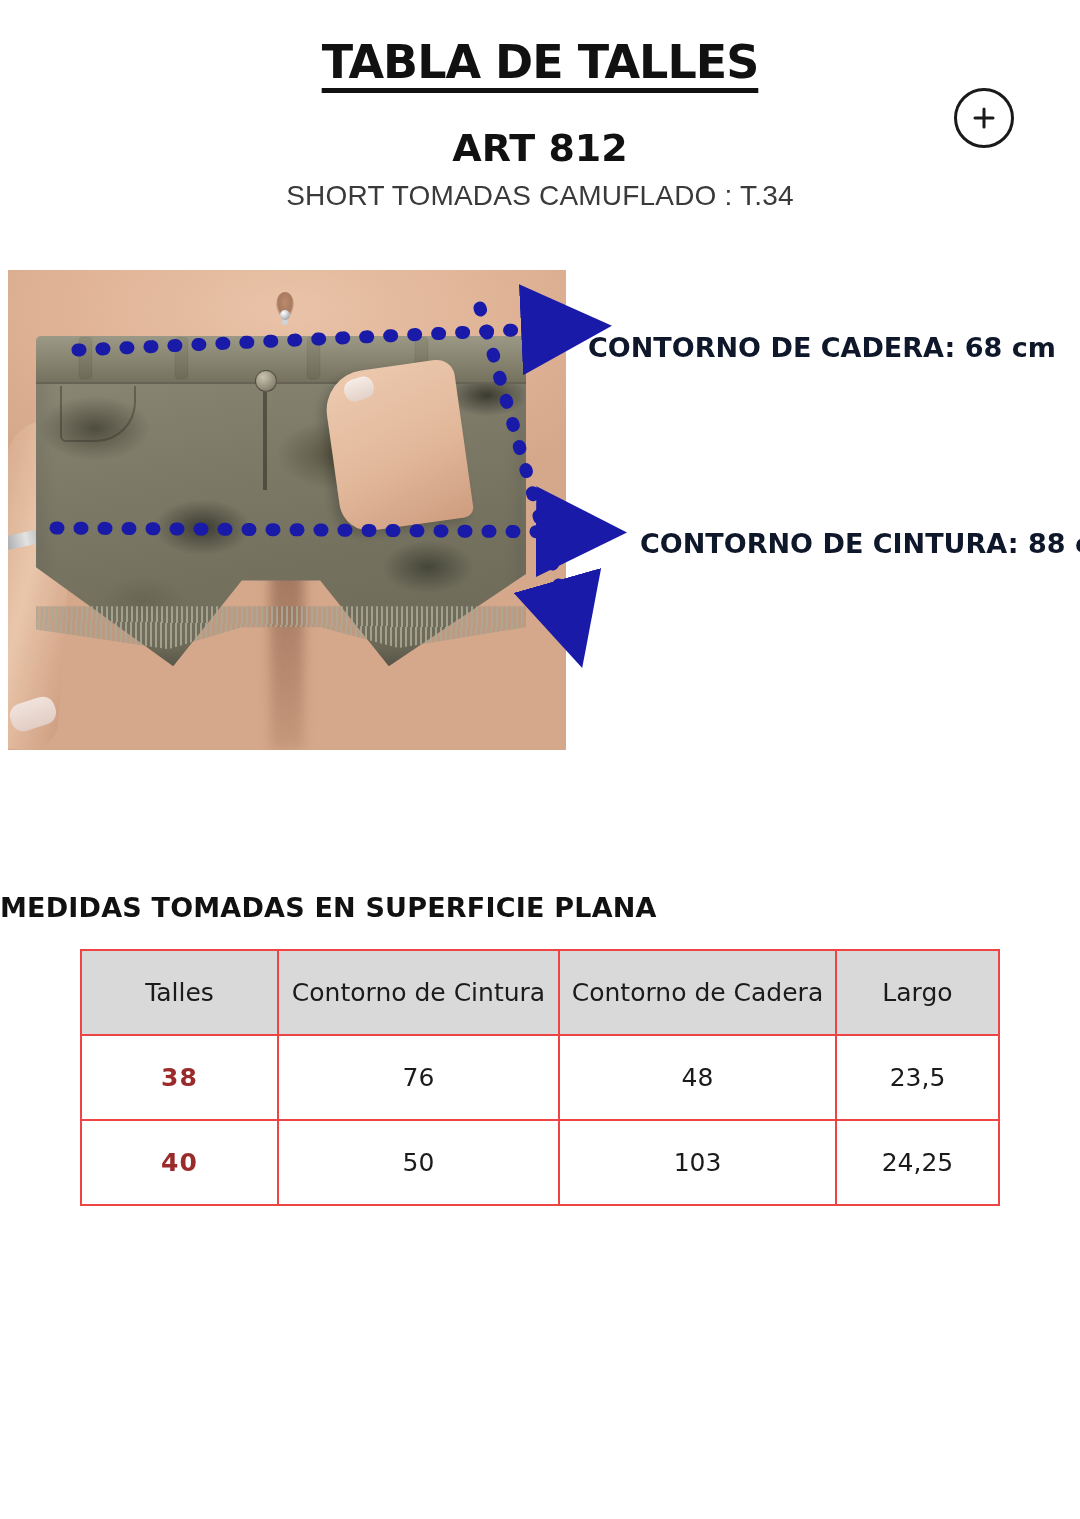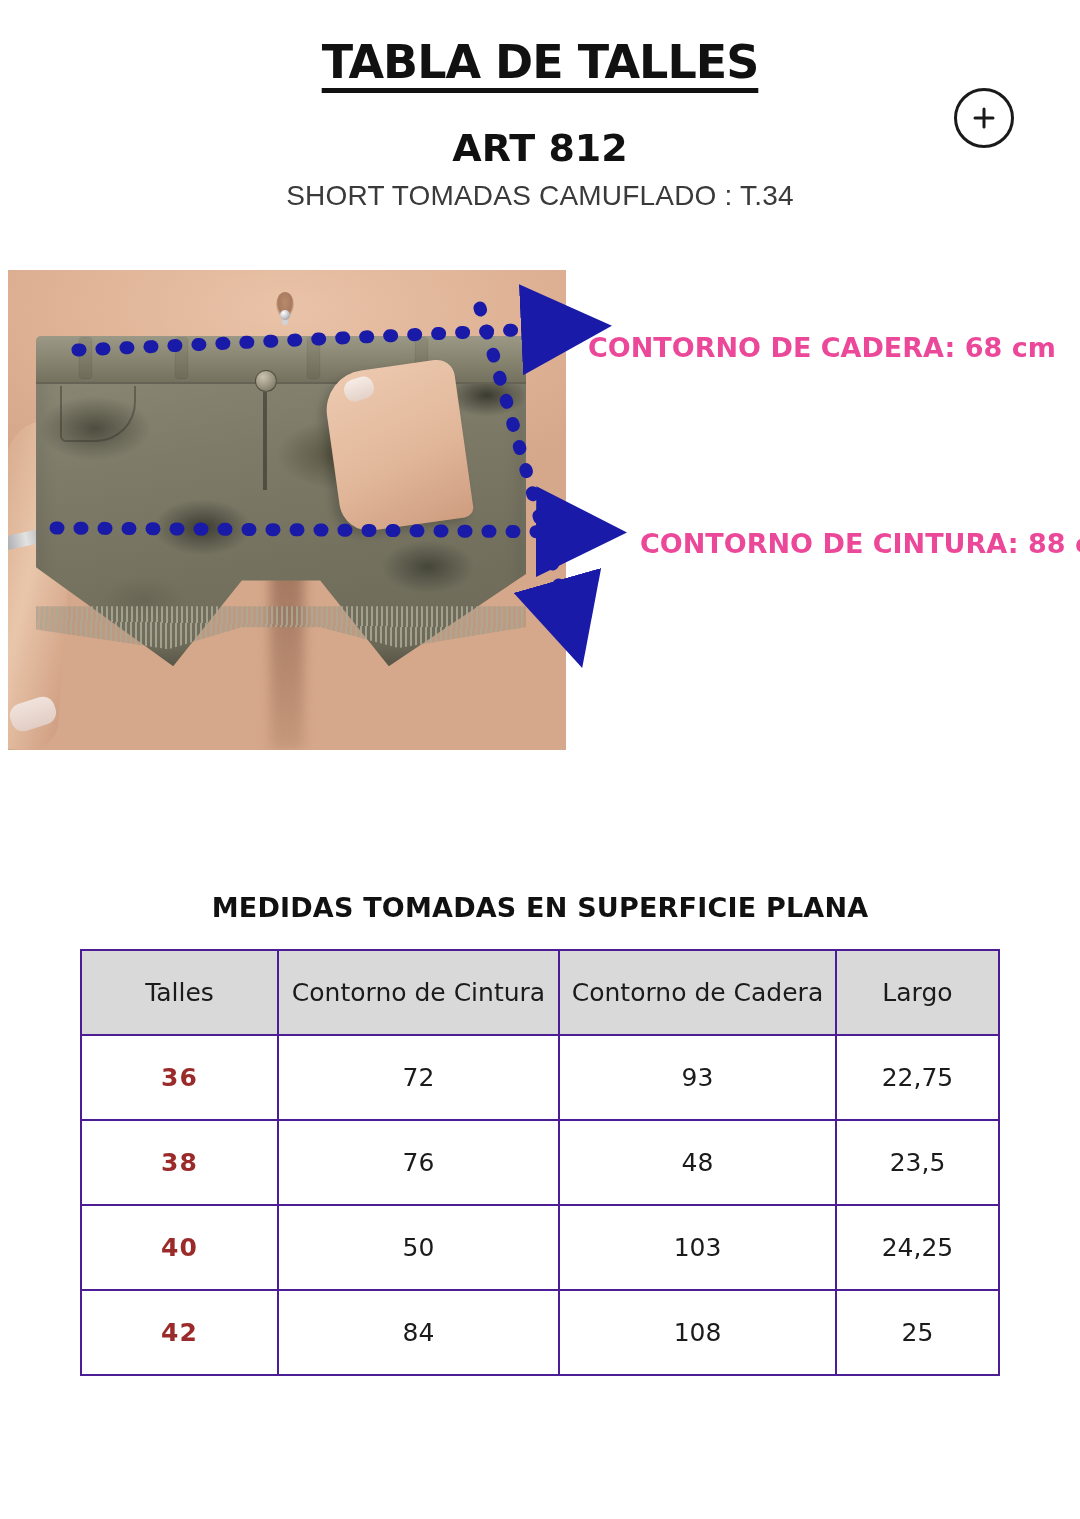--- a/index.html
+++ b/index.html
@@ -256,45 +256,44 @@
     width: 1080px; height: 480px;
     pointer-events: none;
   }
 
   .labels { position: absolute; left: 0; top: 0; width: 1080px; height: 480px; }
   .meas-label {
     position: absolute;
     font-family: "DejaVu Sans", sans-serif;
     font-weight: bold;
     font-size: 27px;
-    color: #ec4899;
+    color: #0f172a;
     white-space: nowrap;
   }
   .lbl-cadera { left: 588px; top: 62px; }
   .lbl-cintura { left: 640px; top: 258px; }
   .lbl-largo { left: 582px; top: 428px; }
 
   
   .flat-note {
-    text-align: center;
     font-family: "DejaVu Sans", sans-serif;
     font-weight: bold;
     font-size: 27px;
     margin-top: 142px;
     letter-spacing: .2px;
   }
   table.size-table {
     border-collapse: collapse;
     margin: 26px auto 0 auto;
     width: 918px;
     table-layout: fixed;
   }
   table.size-table th,
   table.size-table td {
-    border: 2px solid #4c1d95;
+    border: 2px solid #ef4444;
     text-align: center;
     font-family: "DejaVu Sans", sans-serif;
     font-size: 25px;
     font-weight: normal;
     height: 81px;
     color: #1b1b1b;
   }
   table.size-table thead th {
     background: #d9d9d9;
     font-weight: normal;
@@ -382,37 +381,25 @@
   <thead>
     <tr>
       <th>Talles</th>
       <th>Contorno de Cintura</th>
       <th>Contorno de Cadera</th>
       <th>Largo</th>
     </tr>
   </thead>
   <tbody>
     <tr>
-      <td class="size-col">36</td>
-      <td>72</td>
-      <td>93</td>
-      <td>22,75</td>
-    </tr>
-    <tr>
       <td class="size-col">38</td>
       <td>76</td>
       <td>48</td>
       <td>23,5</td>
     </tr>
     <tr>
       <td class="size-col">40</td>
       <td>50</td>
       <td>103</td>
       <td>24,25</td>
     </tr>
-    <tr>
-      <td class="size-col">42</td>
-      <td>84</td>
-      <td>108</td>
-      <td>25</td>
-    </tr>
   </tbody>
 </table>
 
 </body></html>

